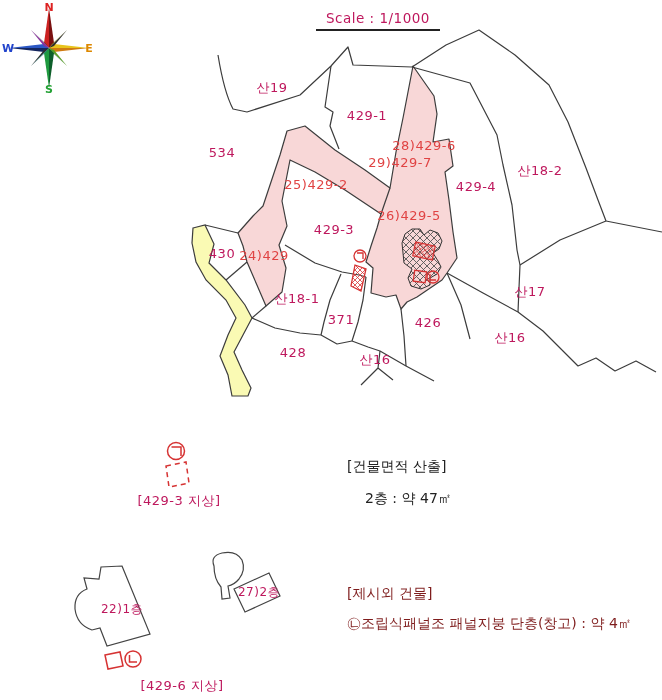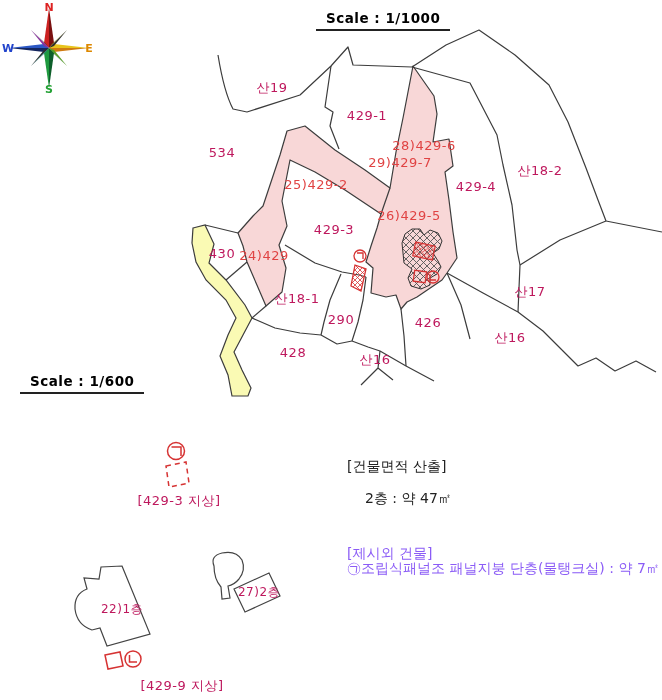--- a/index.html
+++ b/index.html
@@ -8,24 +8,24 @@
     font-family:"DejaVu Sans","Liberation Sans",sans-serif;
   }
   .page svg{position:absolute;left:0;top:0;}
   .lbl{
     position:absolute;transform:translate(-50%,-50%);
     font-size:13px;color:#be185d;white-space:nowrap;letter-spacing:0.5px;
   }
   .lbl.red{color:#e04343;}
   .lbl.small{font-size:12px;text-align:center;}
   .txtline{position:absolute;white-space:nowrap;font-size:14px;color:#222;}
-  .txtline.red{color:#8b5cf6;}
+  .txtline.red{color:#7f1d1d;margin-top:40px;}
   .scale-title{
-    position:absolute;font-size:13.5px;color:#000000;white-space:nowrap;
-    border-bottom:2px solid #222;padding:0 10px 3px 10px;text-align:center;letter-spacing:0.5px;font-weight:bold;
+    position:absolute;font-size:13.5px;color:#be185d;white-space:nowrap;
+    border-bottom:2px solid #222;padding:0 10px 3px 10px;text-align:center;letter-spacing:0.5px;
   }
   .compass-letter{position:absolute;transform:translate(-50%,-50%);font-size:11px;font-weight:bold;}
 </style>
 </head>
 <body>
 
 <div class="page">
 
   <svg width="662" height="700" viewBox="0 0 662 700">
     <defs>
@@ -123,47 +123,46 @@
       <path d="M214,566 Q210,556 222,553 Q236,550 242,560 Q246,570 239,579 Q234,585 228,586 L230,598 L222,599 L221,587 Q214,579 214,566 Z"></path>
     </g>
   </svg>
 
   <div class="compass-letter" style="left:49px;top:7px;color:#dd2222;">N</div>
   <div class="compass-letter" style="left:8px;top:48px;color:#2244cc;">W</div>
   <div class="compass-letter" style="left:89px;top:48px;color:#dd8800;">E</div>
   <div class="compass-letter" style="left:49px;top:89px;color:#22a033;">S</div>
 
   <div class="scale-title" style="left:316px;top:10px;">Scale : 1/1000</div>
-  <div class="scale-title" style="left:20px;top:373px;">Scale : 1/600</div>
 
   <div class="lbl" style="left:272px;top:88px;">산19</div>
   <div class="lbl" style="left:367px;top:115px;">429-1</div>
   <div class="lbl" style="left:222px;top:152px;">534</div>
   <div class="lbl" style="left:476px;top:186px;">429-4</div>
   <div class="lbl" style="left:540px;top:171px;">산18-2</div>
   <div class="lbl" style="left:334px;top:229px;">429-3</div>
   <div class="lbl" style="left:222px;top:253px;">430</div>
   <div class="lbl" style="left:297px;top:299px;">산18-1</div>
-  <div class="lbl" style="left:341px;top:319px;">290</div>
+  <div class="lbl" style="left:341px;top:319px;">371</div>
   <div class="lbl" style="left:428px;top:322px;">426</div>
   <div class="lbl" style="left:530px;top:292px;">산17</div>
   <div class="lbl" style="left:510px;top:338px;">산16</div>
   <div class="lbl" style="left:375px;top:360px;">산16</div>
   <div class="lbl" style="left:293px;top:352px;">428</div>
 
   <div class="lbl red" style="left:316px;top:184px;">25)429-2</div>
   <div class="lbl red" style="left:424px;top:145px;">28)429-6</div>
   <div class="lbl red" style="left:400px;top:162px;">29)429-7</div>
   <div class="lbl red" style="left:409px;top:215px;">26)429-5</div>
   <div class="lbl red" style="left:264px;top:255px;">24)429</div>
 
   <div class="lbl" style="left:179px;top:501px;">[429-3 지상]</div>
   <div class="lbl small" style="left:122px;top:609px;">22)1층</div>
   <div class="lbl small" style="left:259px;top:592px;">27)2층</div>
-  <div class="lbl" style="left:182px;top:686px;">[429-9 지상]</div>
+  <div class="lbl" style="left:182px;top:686px;">[429-6 지상]</div>
 
   <div class="txtline" style="left:347px;top:458px;">[건물면적 산출]</div>
   <div class="txtline" style="left:365px;top:490px;">2층 : 약 47㎡</div>
 
   <div class="txtline red" style="left:347px;top:545px;">[제시외 건물]</div>
-  <div class="txtline red" style="left:347px;top:560px;">㉠조립식패널조 패널지붕 단층(물탱크실) : 약 7㎡</div>
+  <div class="txtline red" style="left:347px;top:575px;">㉡조립식패널조 패널지붕 단층(창고) : 약 4㎡</div>
 
 </div>
 
 </body></html>

